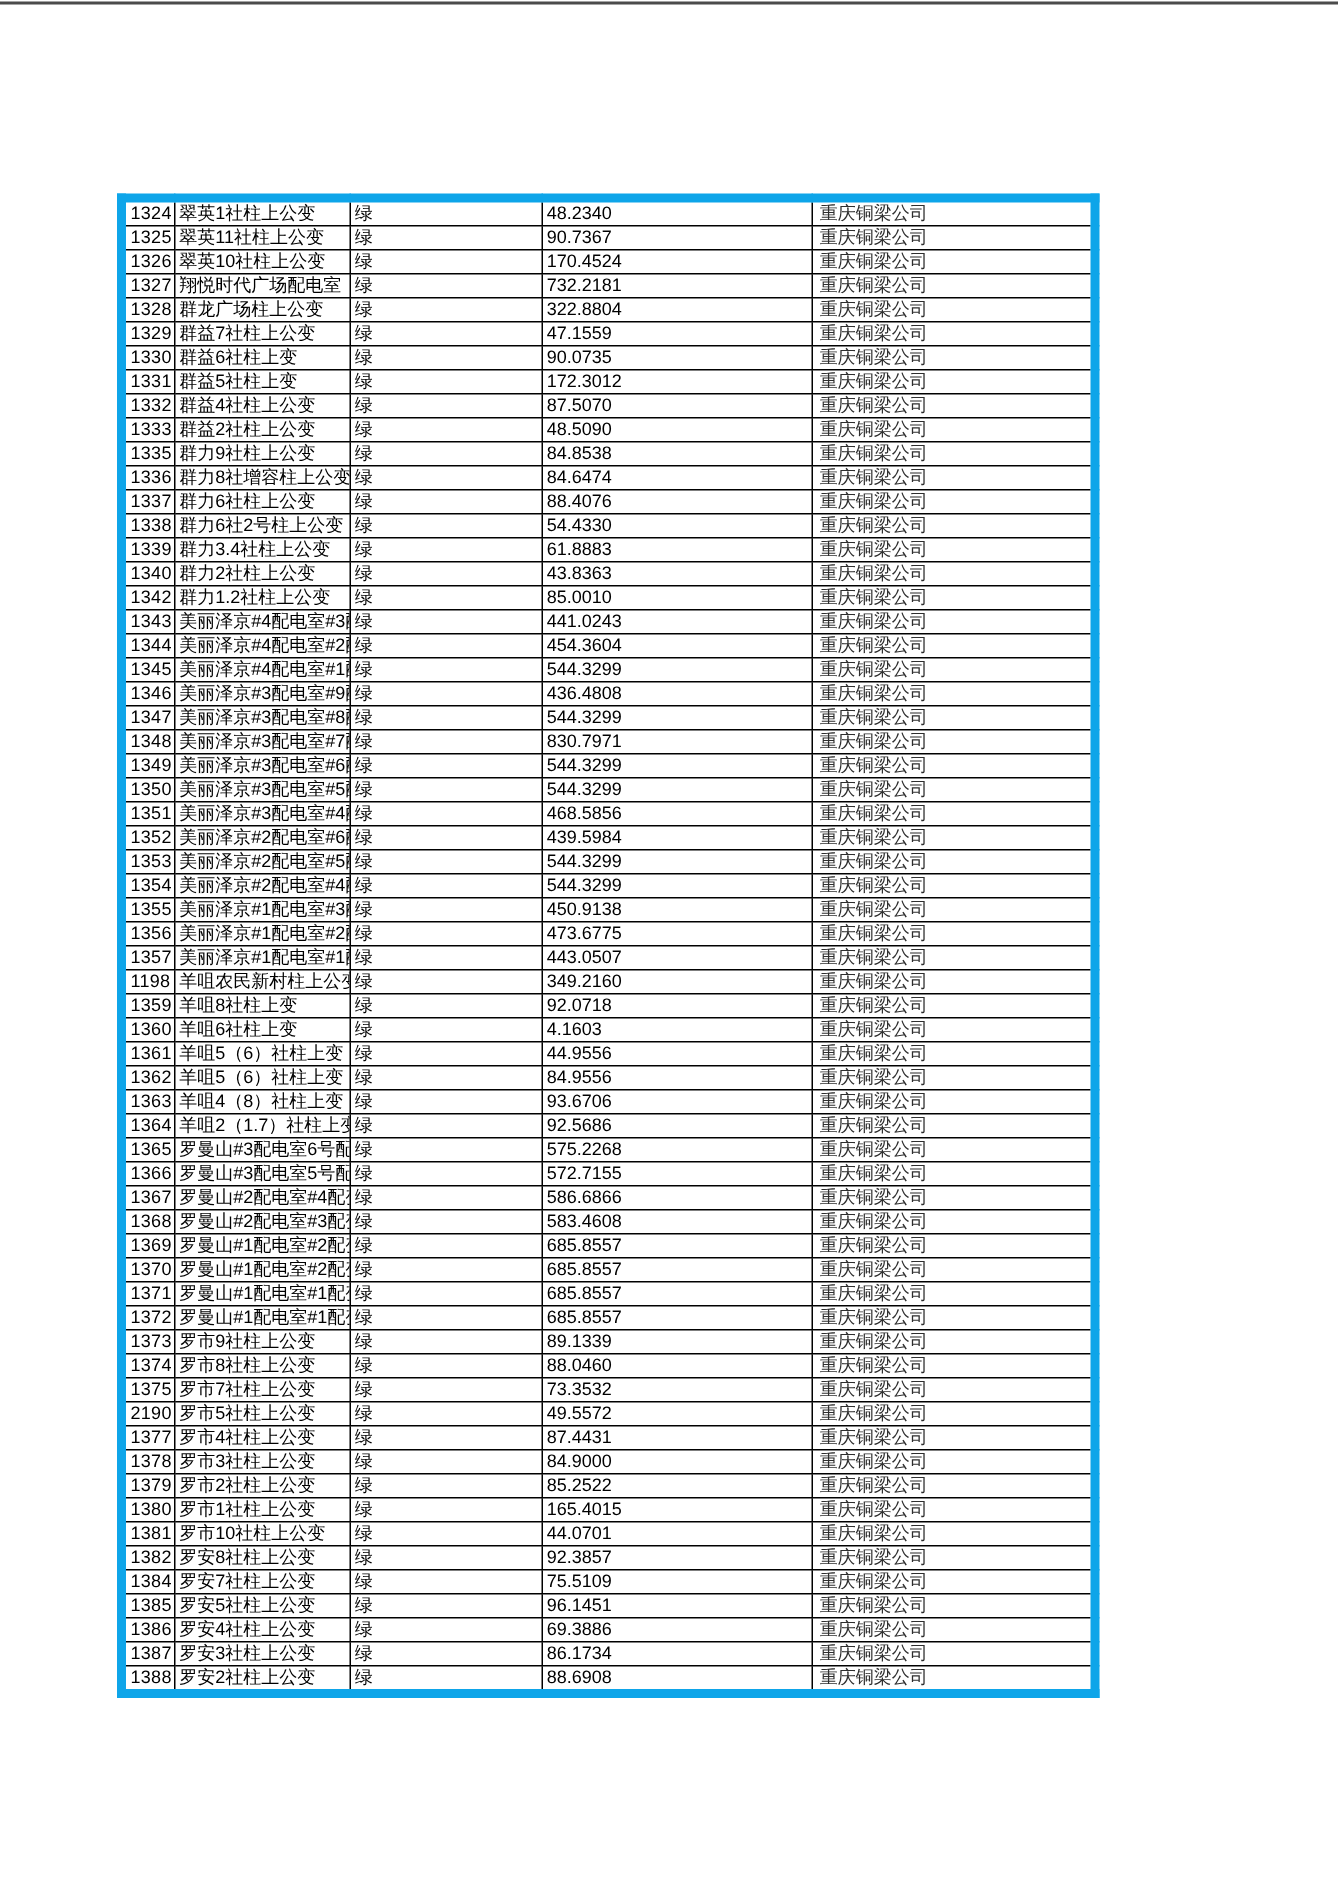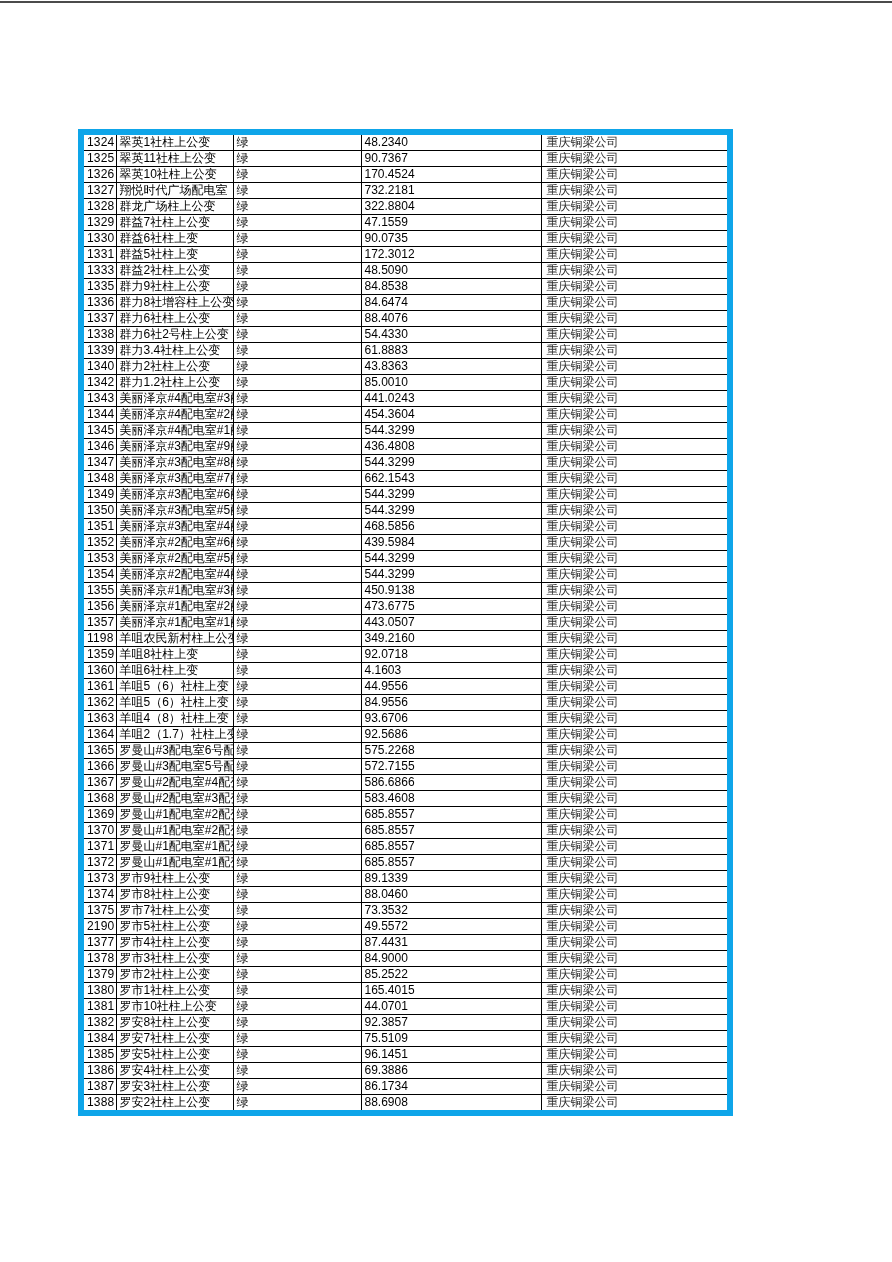--- a/index.html
+++ b/index.html
@@ -120,20 +120,27 @@
         <td class="col-company">重庆铜梁公司</td>
       </tr>
       <tr>
         <td class="col-row-number">1331</td>
         <td class="col-name">群益5社柱上变</td>
         <td class="col-status">绿</td>
         <td class="col-value">172.3012</td>
         <td class="col-company">重庆铜梁公司</td>
       </tr>
       <tr>
+        <td class="col-row-number">1332</td>
+        <td class="col-name">群益4社柱上公变</td>
+        <td class="col-status">绿</td>
+        <td class="col-value">87.5070</td>
+        <td class="col-company">重庆铜梁公司</td>
+      </tr>
+      <tr>
         <td class="col-row-number">1333</td>
         <td class="col-name">群益2社柱上公变</td>
         <td class="col-status">绿</td>
         <td class="col-value">48.5090</td>
         <td class="col-company">重庆铜梁公司</td>
       </tr>
       <tr>
         <td class="col-row-number">1335</td>
         <td class="col-name">群力9社柱上公变</td>
         <td class="col-status">绿</td>
@@ -214,21 +221,21 @@
         <td class="col-row-number">1347</td>
         <td class="col-name">美丽泽京#3配电室#8配变</td>
         <td class="col-status">绿</td>
         <td class="col-value">544.3299</td>
         <td class="col-company">重庆铜梁公司</td>
       </tr>
       <tr>
         <td class="col-row-number">1348</td>
         <td class="col-name">美丽泽京#3配电室#7配变</td>
         <td class="col-status">绿</td>
-        <td class="col-value">662.1543</td>
+        <td class="col-value">830.7971</td>
         <td class="col-company">重庆铜梁公司</td>
       </tr>
       <tr>
         <td class="col-row-number">1349</td>
         <td class="col-name">美丽泽京#3配电室#6配变</td>
         <td class="col-status">绿</td>
         <td class="col-value">544.3299</td>
         <td class="col-company">重庆铜梁公司</td>
       </tr>
       <tr>

